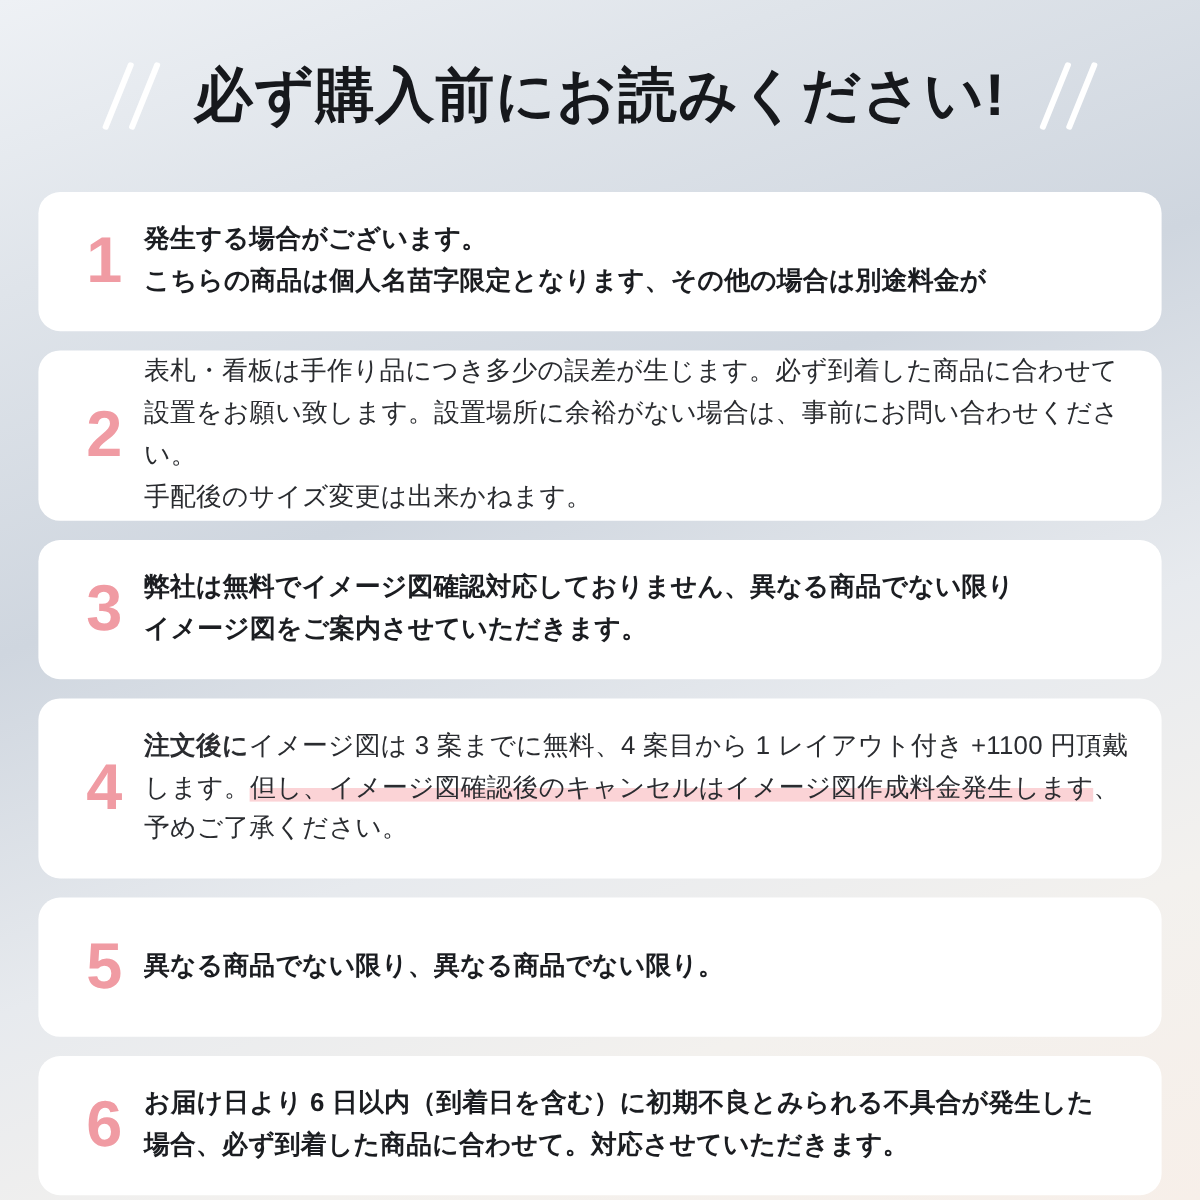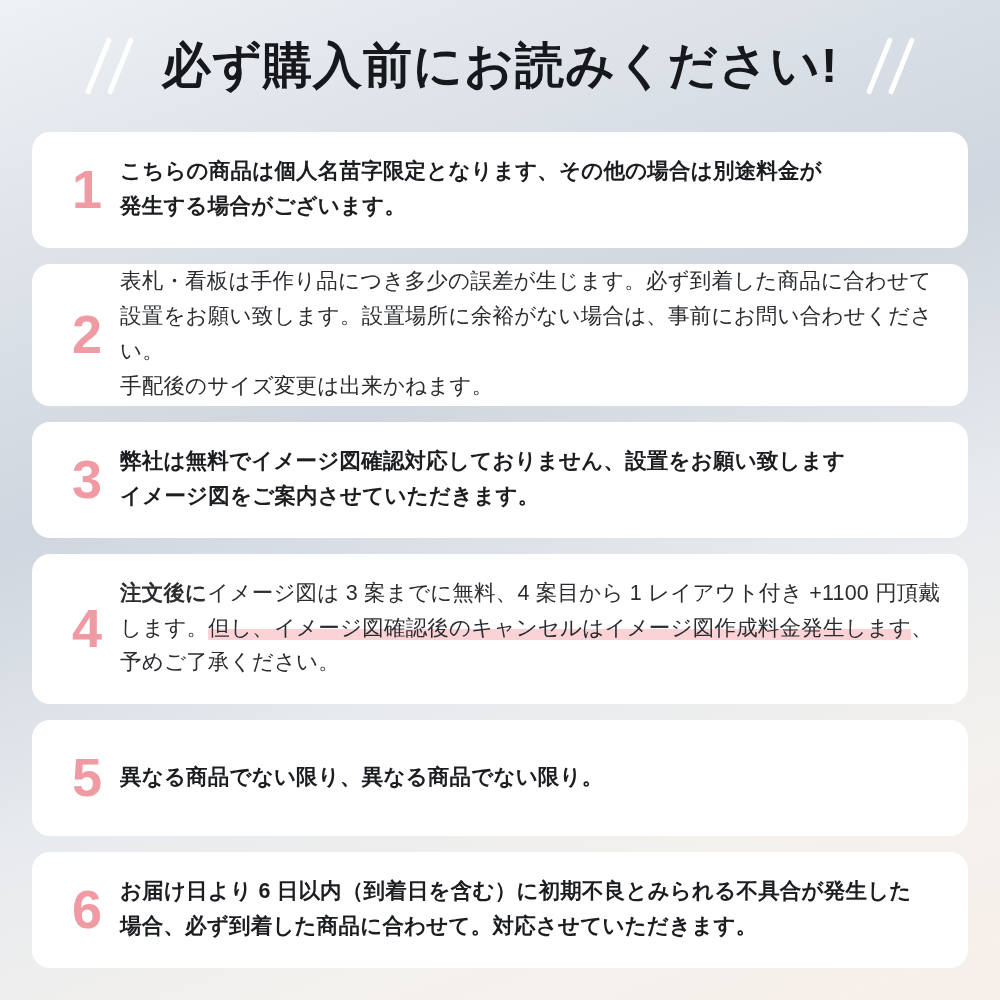--- a/index.html
+++ b/index.html
@@ -11,21 +11,21 @@
     height: 1000px;
     font-family: "Liberation Sans", "DejaVu Sans", sans-serif;
     background: linear-gradient(160deg, #eef1f5 0%, #dfe4ea 18%, #cfd6df 40%, #e7eaee 62%, #f3f1ee 80%, #f7efe9 100%);
     overflow: hidden;
     position: relative;
   }
 
   
   .header {
     position: relative;
-    height: 132px;
+    height: 160px;
     display: flex;
     align-items: center;
     justify-content: center;
   }
   .header-inner {
     position: relative;
     display: flex;
     align-items: center;
     justify-content: center;
     width: 100%;
@@ -109,38 +109,38 @@
     <span class="slash right-1"></span>
     <span class="slash right-2"></span>
   </div>
 </div>
 
 <div class="list">
 
   <div class="card c1">
     <div class="num">1</div>
     <div class="body bold">
+      <div>発生する場合がございます。</div>
       <div>こちらの商品は個人名苗字限定となります、その他の場合は別途料金が</div>
-      <div>発生する場合がございます。</div>
     </div>
   </div>
 
   <div class="card c2">
     <div class="num">2</div>
     <div class="body light">
       <div>表札・看板は手作り品につき多少の誤差が生じます。必ず到着した商品に合わせて</div>
       <div>設置をお願い致します。設置場所に余裕がない場合は、事前にお問い合わせください。</div>
       <div>手配後のサイズ変更は出来かねます。</div>
     </div>
   </div>
 
   <div class="card c3">
     <div class="num">3</div>
     <div class="body bold">
-      <div>弊社は無料でイメージ図確認対応しておりません、設置をお願い致します</div>
+      <div>弊社は無料でイメージ図確認対応しておりません、異なる商品でない限り</div>
       <div>イメージ図をご案内させていただきます。</div>
     </div>
   </div>
 
   <div class="card c4">
     <div class="num">4</div>
     <div class="body light">
       <span class="b">注文後に</span><span>イメージ図は 3 案までに無料、4 案目から 1 レイアウト付き +1100 円頂戴します。</span><span class="hl">但し、イメージ図確認後のキャンセルはイメージ図作成料金発生します</span><span>、予めご了承ください。</span>
     </div>
   </div>

